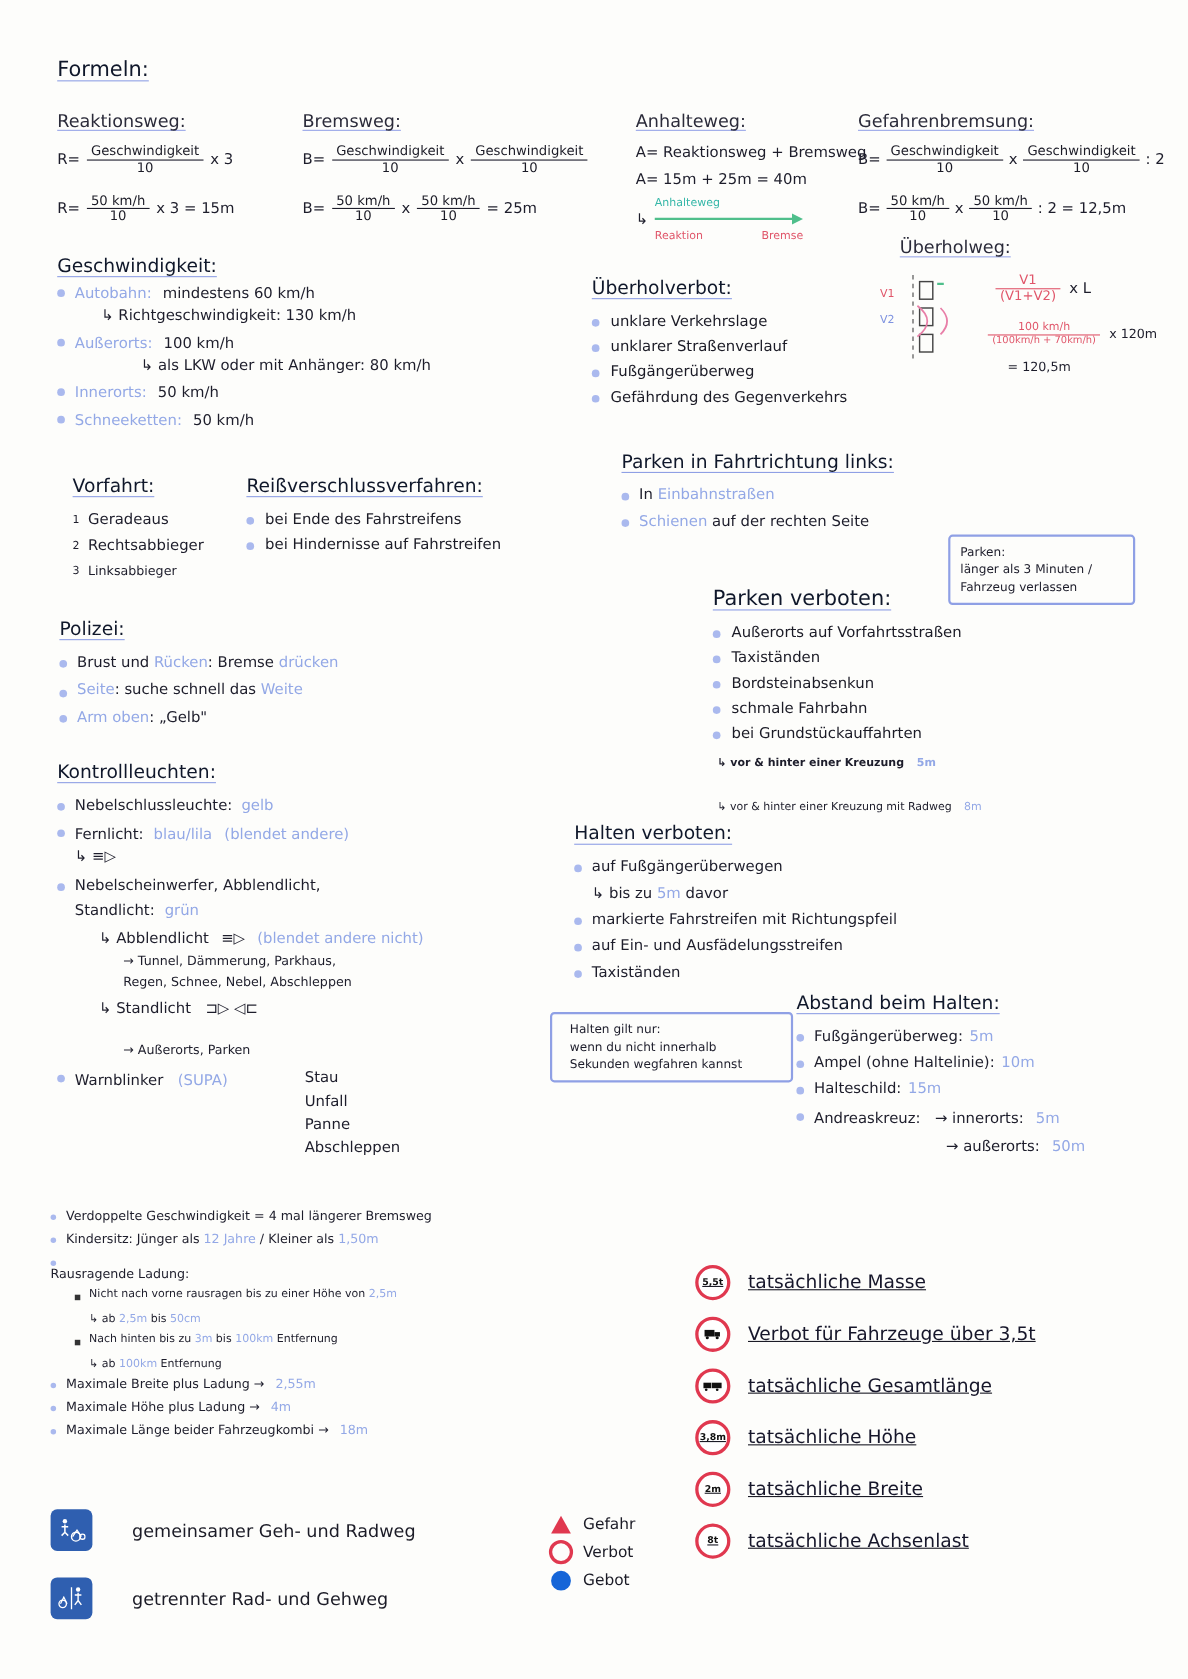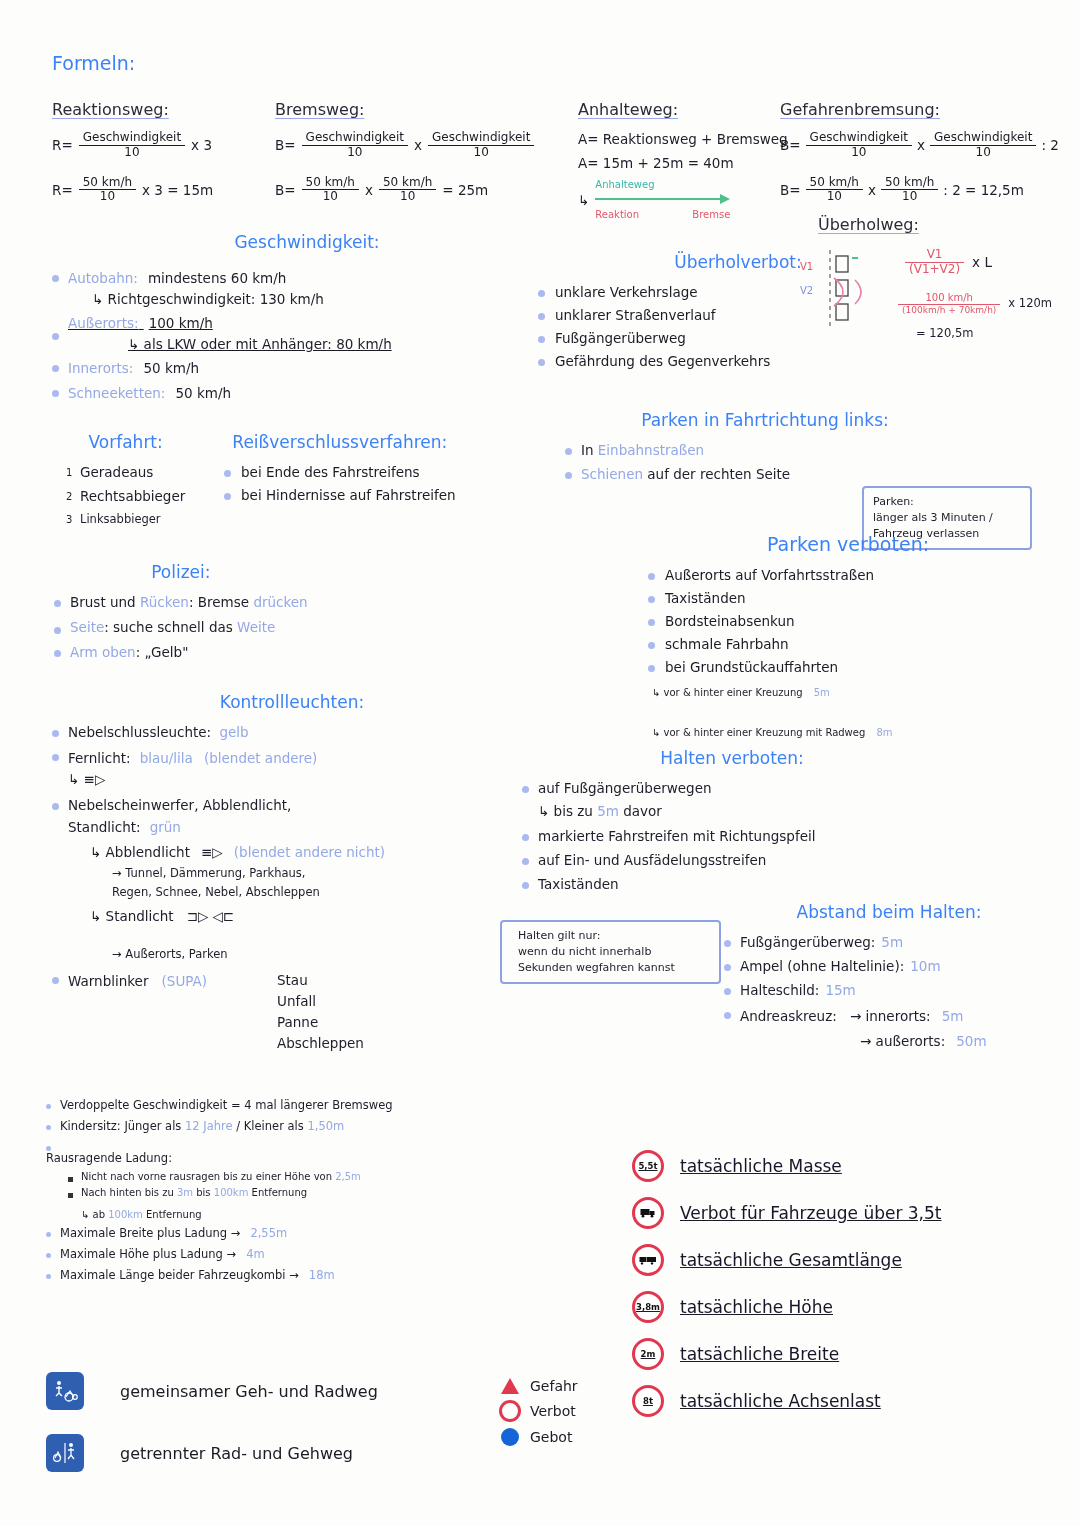--- a/index.html
+++ b/index.html
@@ -7,21 +7,21 @@
     width:1080px;height:1526px;
     background:#fdfdfb;
     font-family:"DejaVu Sans", sans-serif;
     color:#1b1b26;
     position:relative;
     overflow:hidden;
   }
   .page{position:absolute;inset:0;}
   .abs{position:absolute;}
   .hdr{font-size:16px;color:#2b2b3a;text-decoration:underline;text-decoration-color:#9aa7e8;text-underline-offset:3px;}
-  .hdr-b{font-size:17px;color:#3b82f6;text-decoration-color:#8fa0e5;text-underline-offset:4px;text-align:center;}
+  .hdr-b{font-size:17px;color:#0f172a;text-decoration:underline;text-decoration-color:#8fa0e5;text-underline-offset:4px;}
   .txt{font-size:13.5px;color:#1d1d2b;}
   .sm{font-size:11.5px;color:#1d1d2b;}
   .xs{font-size:10px;color:#1d1d2b;}
   .blue{color:#93a8e6;}
   .red{color:#e0566a;}
   .teal{color:#35b7a8;}
   .bullet{width:7px;height:7px;border-radius:50%;background:#aab9ee;display:inline-block;vertical-align:middle;margin-right:9px;}
   .bullet.sm{width:5px;height:5px;}
   ul.lst{list-style:none;margin:0;padding:0;}
   ul.lst li{display:flex;align-items:flex-start;margin-bottom:6px;}
@@ -175,30 +175,30 @@
     <span class="frac" style="color:#e0566a;">
       <span class="num" style="border-color:#e0566a;font-size:10px;">100 km/h</span>
       <span class="den" style="font-size:9px;">(100km/h + 70km/h)</span>
     </span>
     <span class="sm" style="margin-left:8px;">x 120m</span>
   </div>
   <div class="abs sm" style="left:916px;top:326px;">= 120,5m</div>
 
   <div class="abs" style="left:52px;top:232px;width:510px;">
     <div class="hdr-b">Geschwindigkeit:</div>
-    <div style="margin-top:16px;">
+    <div style="margin-top:4px;">
       <div style="display:flex;align-items:flex-start;margin-bottom:2px;">
         <span class="bullet" style="margin-top:7px;"></span>
         <div>
           <span class="txt blue">Autobahn:</span>
           <span class="txt" style="margin-left:5px;">mindestens 60 km/h</span>
           <div class="txt" style="margin-left:24px;margin-top:4px;">↳ Richtgeschwindigkeit: 130 km/h</div>
         </div>
       </div>
-      <div style="display:flex;align-items:center;margin-bottom:2px;margin-top:6px;text-decoration:underline;">
+      <div style="display:flex;align-items:flex-start;margin-bottom:2px;margin-top:6px;">
         <span class="bullet" style="margin-top:7px;"></span>
         <div>
           <span class="txt blue">Außerorts:</span>
           <span class="txt" style="margin-left:5px;">100 km/h</span>
           <div class="txt" style="margin-left:60px;margin-top:4px;">↳ als LKW oder mit Anhänger: 80 km/h</div>
         </div>
       </div>
       <div style="display:flex;align-items:flex-start;margin-top:6px;">
         <span class="bullet" style="margin-top:7px;"></span>
         <div>
@@ -390,21 +390,21 @@
         </li>
       <li>
           <span class="bl"></span>
           <span class="tx">schmale Fahrbahn</span>
         </li>
       <li>
           <span class="bl"></span>
           <span class="tx">bei Grundstückauffahrten</span>
         </li>
     </ul>
-    <div style="margin-left:4px;margin-top:2px;">
+    <div style="margin-left:4px;margin-top:2px;font-weight:bold;">
       <span class="xs">↳ vor &amp; hinter einer Kreuzung</span>
       <span class="xs blue" style="margin-left:6px;">5m</span>
     </div>
     <div style="margin-left:4px;margin-top:21px;">
       <span class="xs">↳ vor &amp; hinter einer Kreuzung mit Radweg</span>
       <span class="xs blue" style="margin-left:6px;">8m</span>
     </div>
   </div>
 
   <div class="abs" style="left:522px;top:748px;width:420px;">
@@ -483,20 +483,23 @@
     </div>
     <div style="display:flex;align-items:flex-start;margin-bottom:6px;flex-direction:column;">
       <span class="bullet sm" style="margin-top:6px;"></span>
       <span class="sm">Rausragende Ladung:</span>
     </div>
 
     <div style="margin-left:22px;">
       <div style="display:flex;align-items:flex-start;margin-bottom:5px;">
         <span style="width:5px;height:5px;background:#333;margin:6px 8px 0 0;flex:0 0 auto;"></span>
         <span class="xs"><span>Nicht nach vorne rausragen bis zu einer Höhe von </span><span class="blue">2,5m</span></span>
+      </div>
+      <div style="margin-left:13px;margin-bottom:6px;">
+        <span class="xs"><span>↳ ab </span><span class="blue">2,5m</span><span> bis </span><span class="blue">50cm</span></span>
       </div>
       <div style="display:flex;align-items:flex-start;margin-bottom:5px;">
         <span style="width:5px;height:5px;background:#333;margin:6px 8px 0 0;flex:0 0 auto;"></span>
         <span class="xs"><span>Nach hinten bis zu </span><span class="blue">3m</span><span> bis </span><span class="blue">100km</span><span> Entfernung</span></span>
       </div>
       <div style="margin-left:13px;margin-bottom:4px;">
         <span class="xs"><span>↳ ab </span><span class="blue">100km</span><span> Entfernung</span></span>
       </div>
     </div>
 

